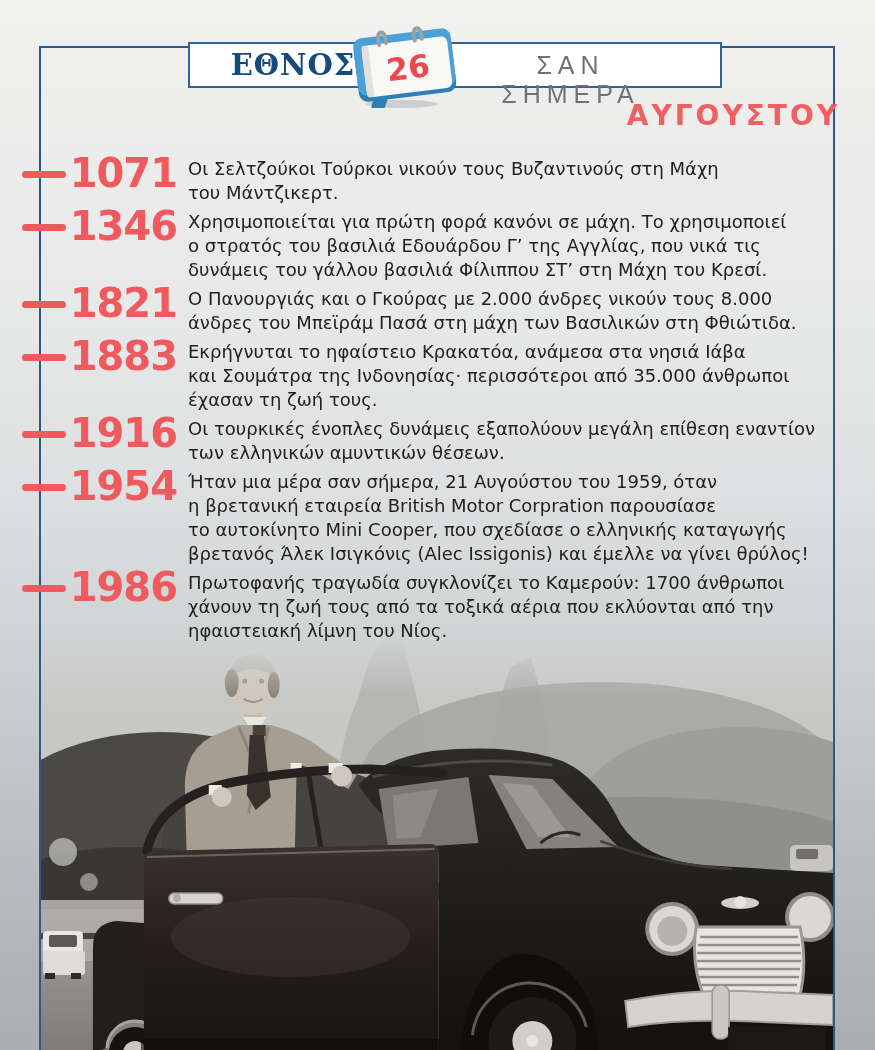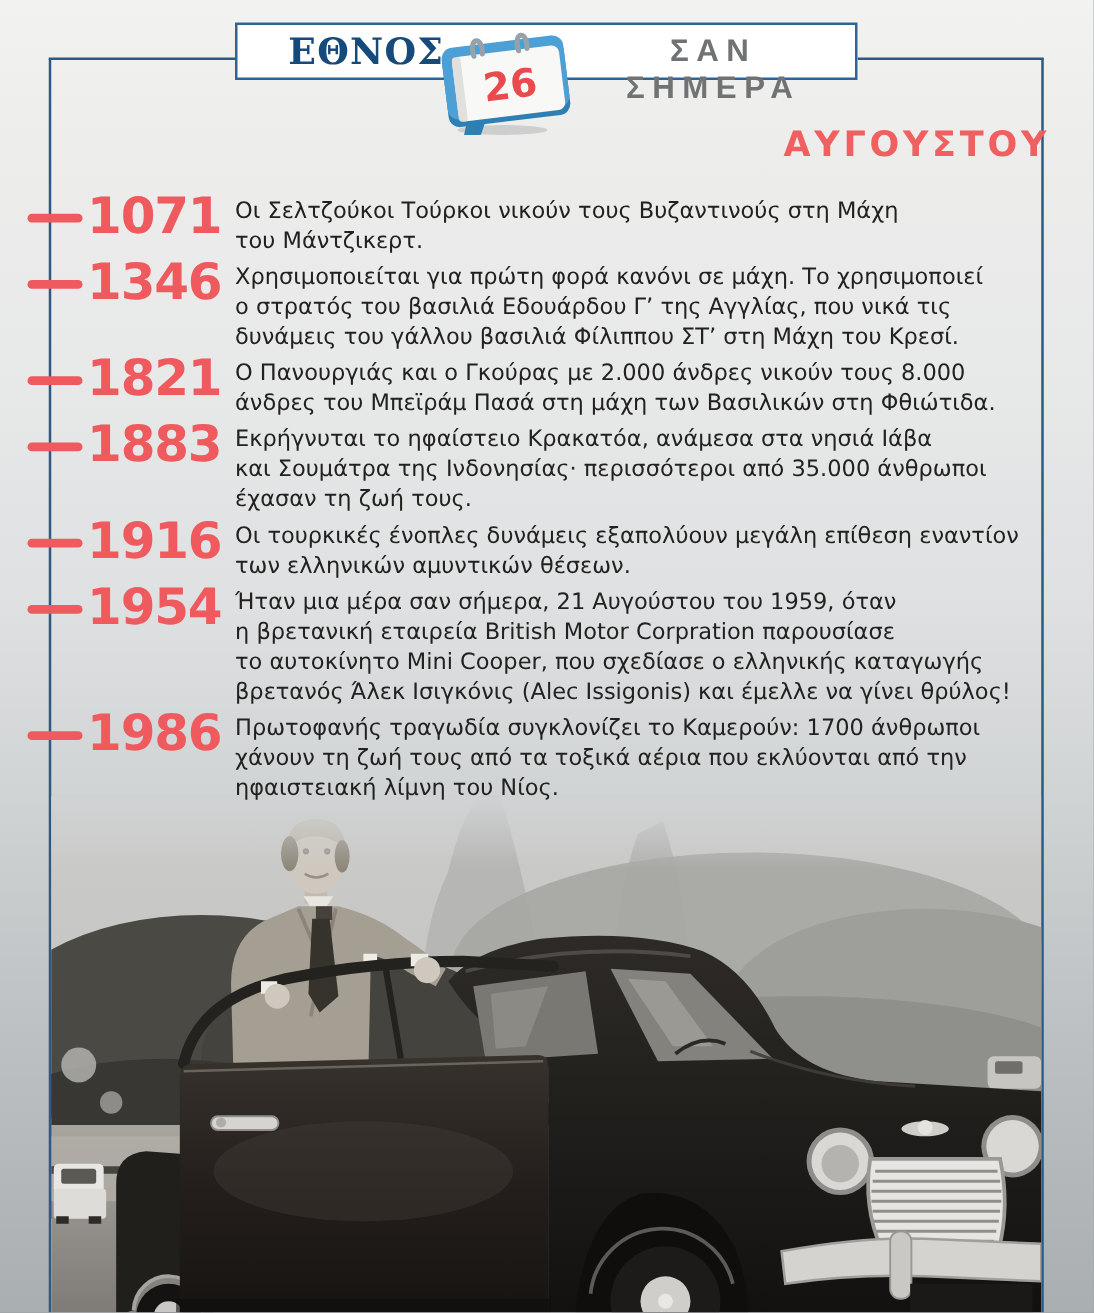--- a/index.html
+++ b/index.html
@@ -9,31 +9,31 @@
     font-family:"DejaVu Sans",sans-serif;
   }
   
   .frame-line{position:absolute;background:#2b5a85;}
   .frame-left{left:39px;top:47px;width:2px;bottom:0;}
   .frame-right{left:833px;top:47px;width:2px;bottom:0;}
   .frame-top-l{left:39px;top:46px;width:150px;height:2px;}
   .frame-top-r{left:686px;top:46px;width:149px;height:2px;}
   
   .header-box{
-    position:absolute;left:188px;top:18px;width:494px;height:42px;
-    background:#ffffff;border:2px solid #2e6395;z-index:2;
+    position:absolute;left:188px;top:42px;width:494px;height:42px;
+    background:#ffffff;border:2px solid #2e6395;z-index:2;padding-left:36px;
   }
   .brand{
     position:absolute;left:18px;top:4px;width:170px;text-align:center;
     font-family:"DejaVu Serif",serif;font-weight:bold;font-size:29px;
     color:#164a7b;letter-spacing:1px;
   }
   .banner{
     position:absolute;left:278px;top:7px;width:205px;text-align:center;
-    font-size:25px;font-weight:700;color:#707274;letter-spacing:6px;
+    font-size:25px;font-weight:400;color:#707274;letter-spacing:6px;
     font-family:"Liberation Sans",sans-serif;
   }
   .calendar{position:absolute;left:342px;top:12px;width:126px;height:96px;z-index:3;}
   .month-title{
     position:absolute;left:0;top:99px;width:840px;text-align:right;
     font-size:28px;font-weight:bold;color:#f06060;letter-spacing:3px;z-index:2;
   }
   
   .timeline{position:absolute;left:0;top:157px;width:875px;z-index:4;}
   .entry{position:relative;margin-bottom:5px;padding-left:188px;padding-right:34px;}

